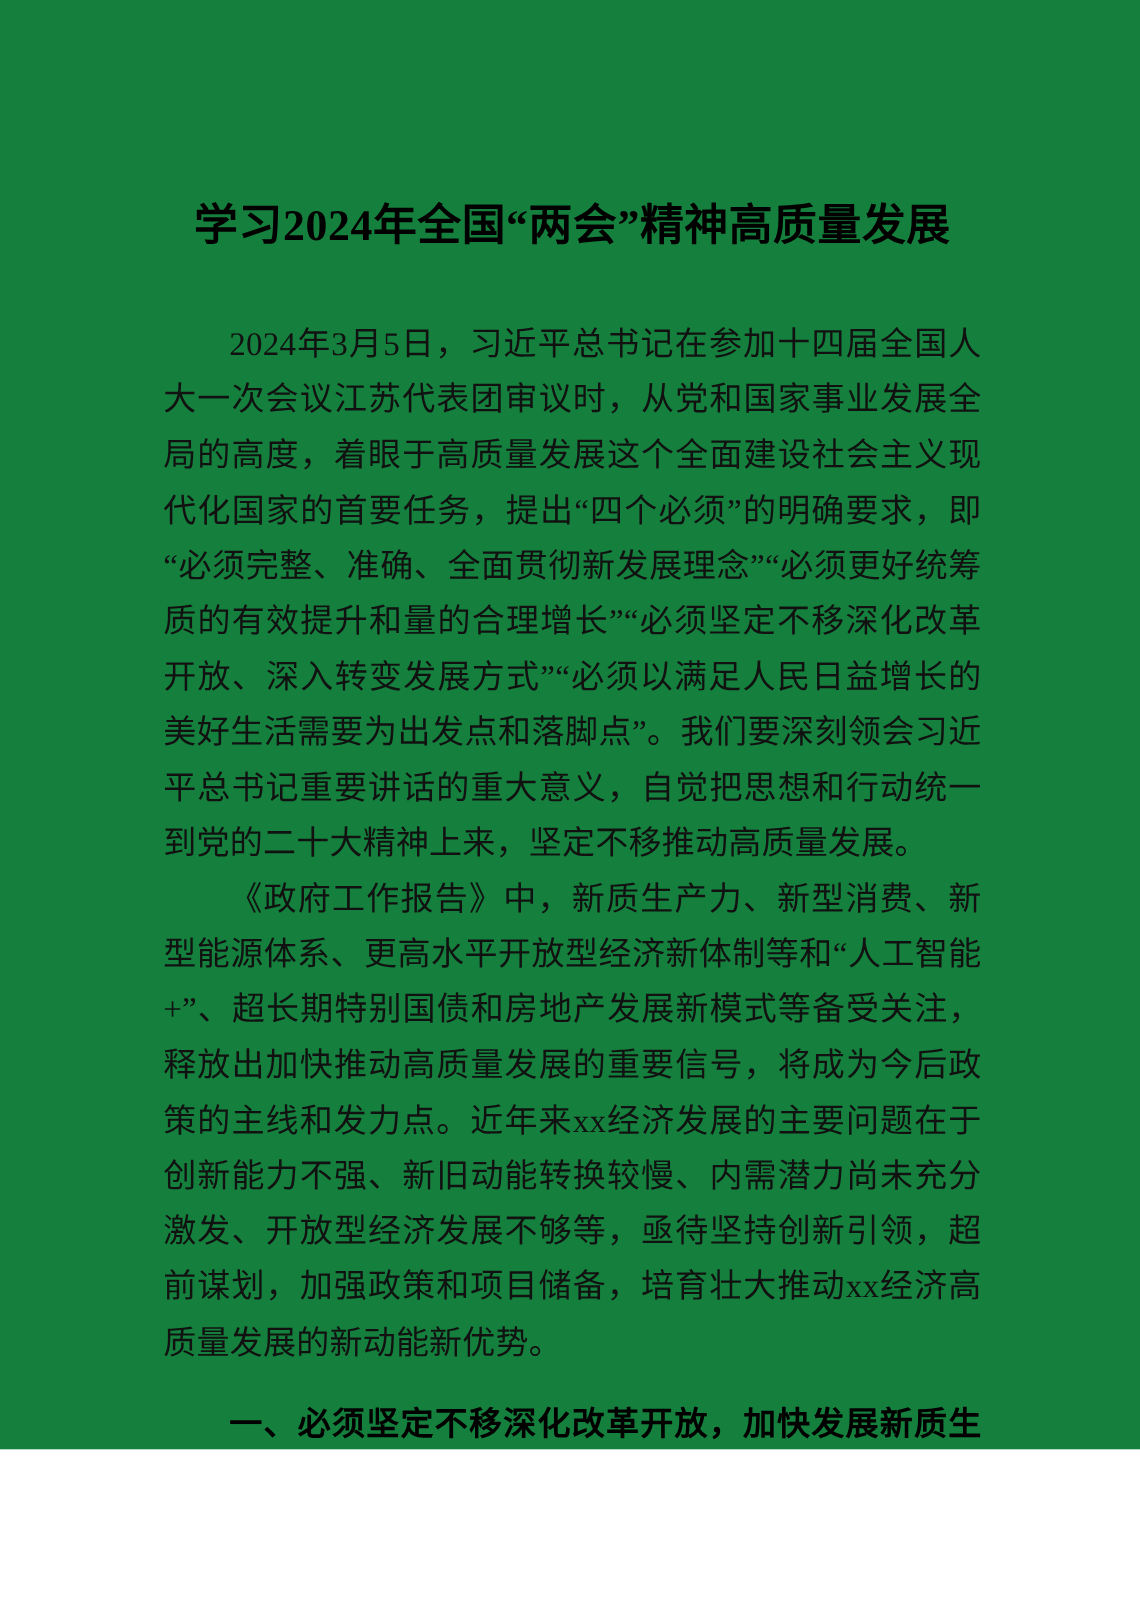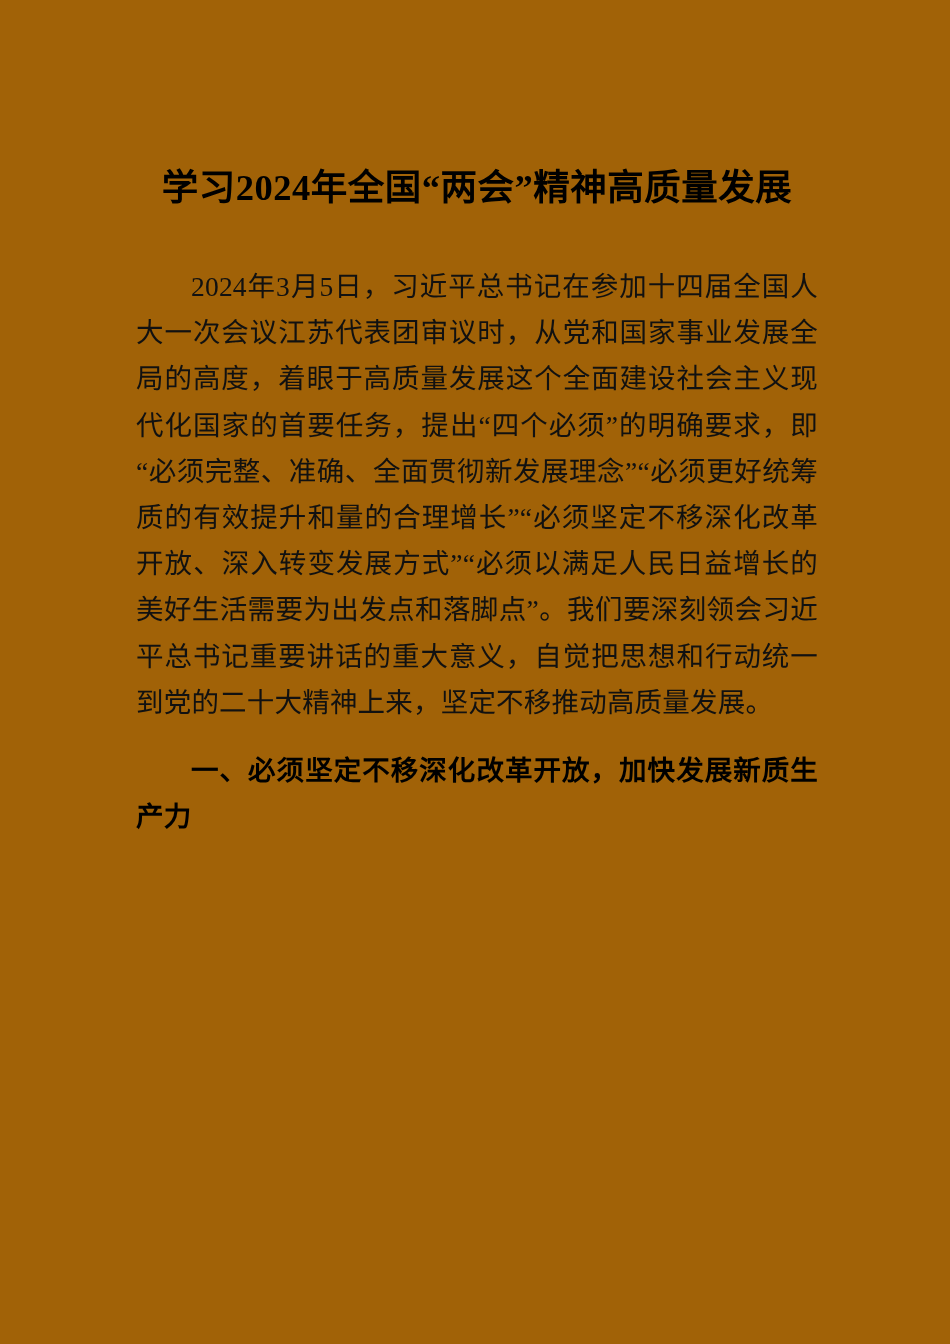--- a/index.html
+++ b/index.html
@@ -5,22 +5,22 @@
 <style>
   html, body {
     margin: 0;
     padding: 0;
     background: #ffffff;
   }
 
   .page {
     position: relative;
     width: 950px;
-    height: 1344px;
-    background: #a16207;
+    height: 1208px;
+    background: #15803d;
     margin: 0 auto;
     overflow: hidden;
     box-sizing: border-box;
   }
 
   .doc-body {
     position: absolute;
     left: 136px;
     top: 0;
     width: 682px;
@@ -83,17 +83,18 @@
 
 <div class="page">
   <div class="doc-body">
 
     <h1 class="doc-title">
       <span>学习2024年全国“两会”精神高质量发展</span><br>
     </h1>
 
     <p class="doc-para first">2024年3月5日，习近平总书记在参加十四届全国人大一次会议江苏代表团审议时，从党和国家事业发展全局的高度，着眼于高质量发展这个全面建设社会主义现代化国家的首要任务，提出“四个必须”的明确要求，即“必须完整、准确、全面贯彻新发展理念”“必须更好统筹质的有效提升和量的合理增长”“必须坚定不移深化改革开放、深入转变发展方式”“必须以满足人民日益增长的美好生活需要为出发点和落脚点”。我们要深刻领会习近平总书记重要讲话的重大意义，自觉把思想和行动统一到党的二十大精神上来，坚定不移推动高质量发展。</p>
 
+    <p class="doc-para">《政府工作报告》中，新质生产力、新型消费、新型能源体系、更高水平开放型经济新体制等和“人工智能+”、超长期特别国债和房地产发展新模式等备受关注，释放出加快推动高质量发展的重要信号，将成为今后政策的主线和发力点。近年来xx经济发展的主要问题在于创新能力不强、新旧动能转换较慢、内需潜力尚未充分激发、开放型经济发展不够等，亟待坚持创新引领，超前谋划，加强政策和项目储备，培育壮大推动xx经济高质量发展的新动能新优势。</p>
 
     <p class="doc-heading">一、必须坚定不移深化改革开放，加快发展新质生产力</p>
 
   </div>
 </div>
 
 </body></html>

